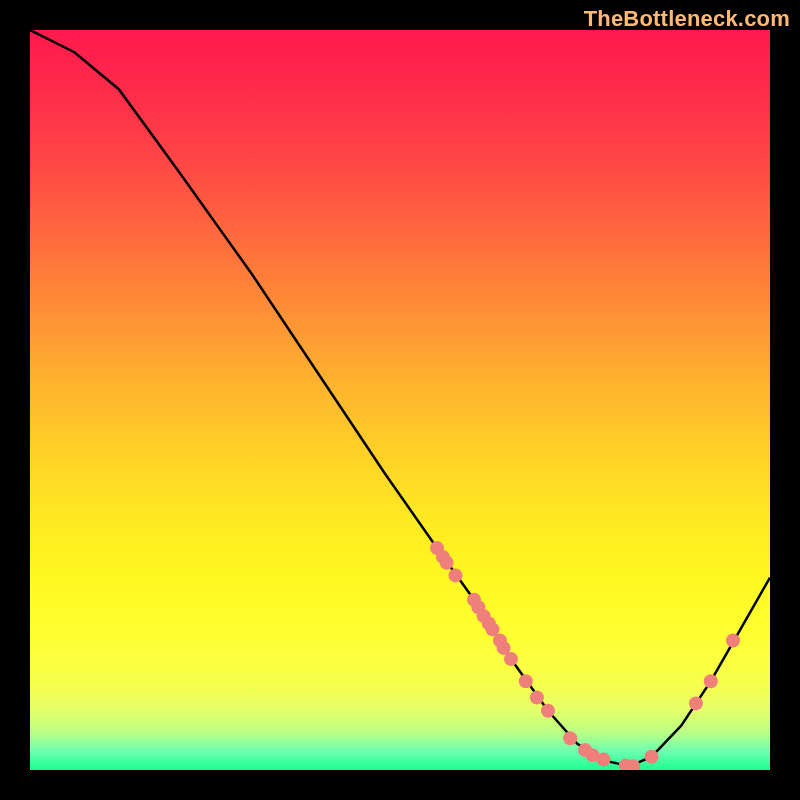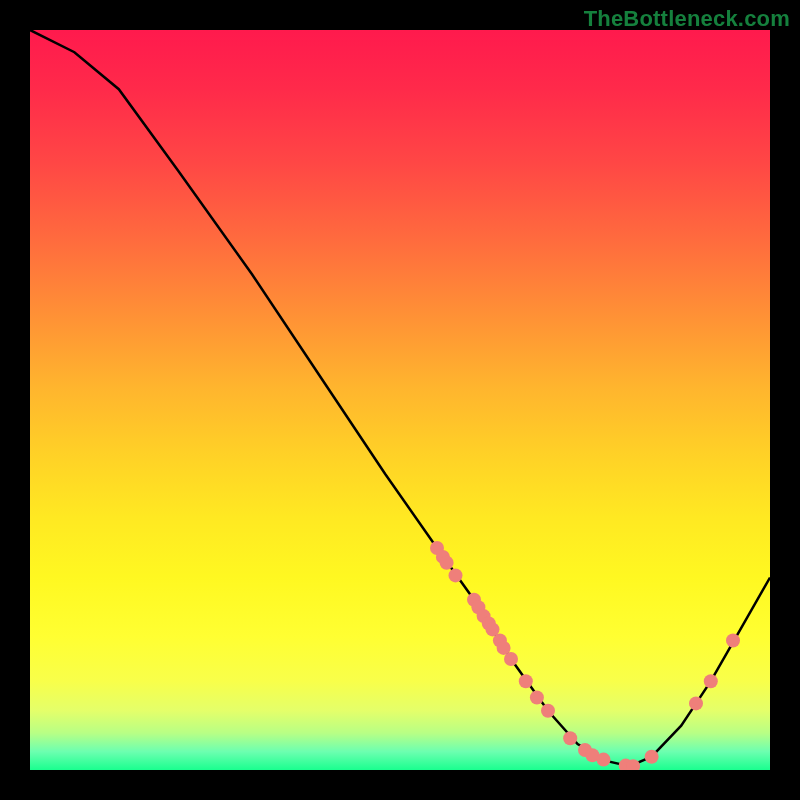--- a/index.html
+++ b/index.html
@@ -1,21 +1,21 @@
 <!DOCTYPE html>
 <html><head>
 <meta charset="utf-8">
 <style>
 html,body{margin:0;padding:0;width:800px;height:800px;background:#000;overflow:hidden}
 .plot{position:absolute;left:30px;top:30px;width:740px;height:740px}
 .grad{position:absolute;inset:0;background:linear-gradient(to bottom,
  #ff1a4d 0%,#ff2a4a 8%,#ff4745 18%,#ff6a3e 28%,#ff8f36 38%,#ffb42e 48%,
  #ffd326 58%,#ffe922 66%,#fff821 74%,#ffff32 82%,#f8ff4a 88%,#e4ff6a 92%,
  #b8ff85 95%,#6dffb0 97.5%,#1aff8f 100%)}
-.wm{position:absolute;top:6px;right:10px;color:#15803d;font:700 22px Arial,Helvetica,sans-serif;letter-spacing:.2px}
+.wm{position:absolute;top:6px;right:10px;color:#fdba74;font:700 22px Arial,Helvetica,sans-serif;letter-spacing:.2px}
 svg{position:absolute;inset:0}
 </style>
 </head>
 <body>
 
 <div class="plot">
   <div class="grad"></div>
   <svg viewBox="0 0 740 740">
     <path id="curve-path" fill="none" stroke="#000000" stroke-width="2.5" d="M 0.0 0.0 L 44.4 22.2 L 88.8 59.2 L 148.0 140.6 L 222.0 244.2 L 296.0 355.2 L 355.2 444.0 L 407.0 518.0 L 444.0 569.8 L 481.0 629.0 L 518.0 680.8 L 547.6 714.1 L 577.2 731.1 L 599.4 736.3 L 621.6 726.7 L 651.2 695.6 L 680.8 651.2 L 710.4 599.4 L 740.0 547.6"></path>
     <g id="markers">

